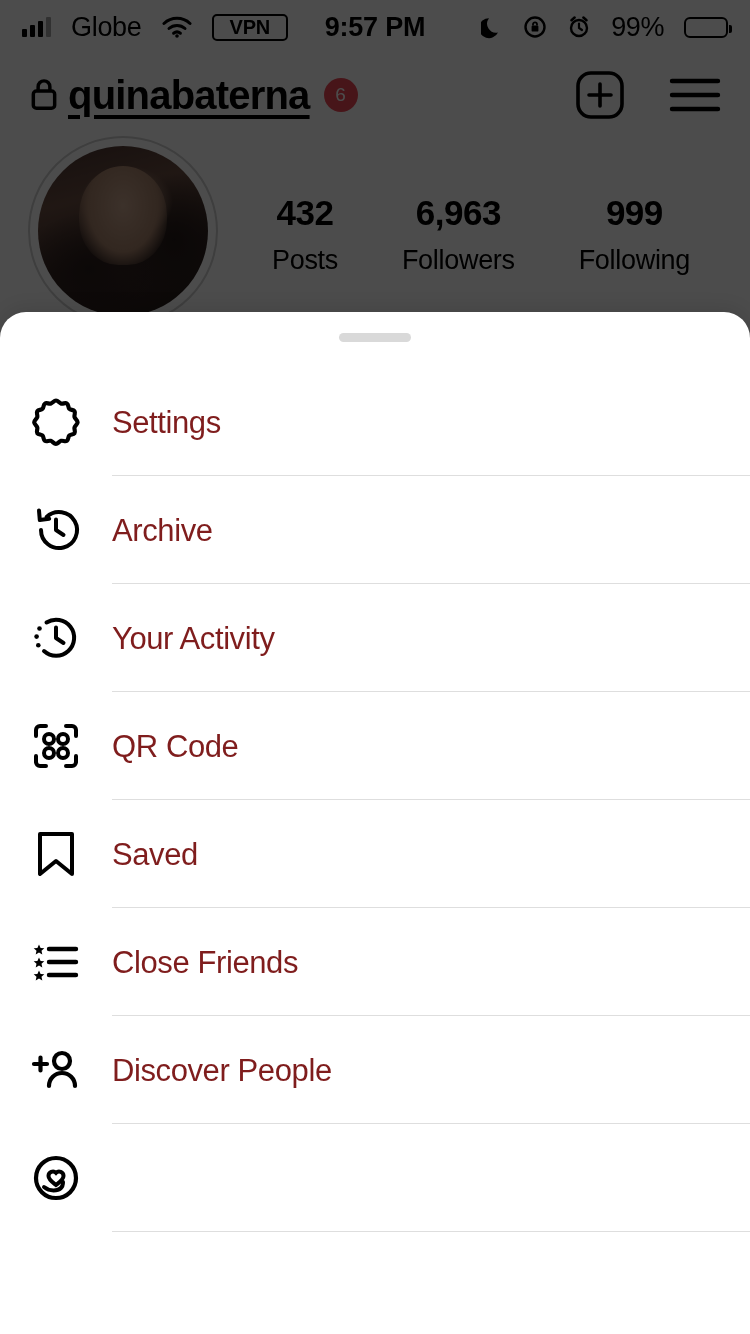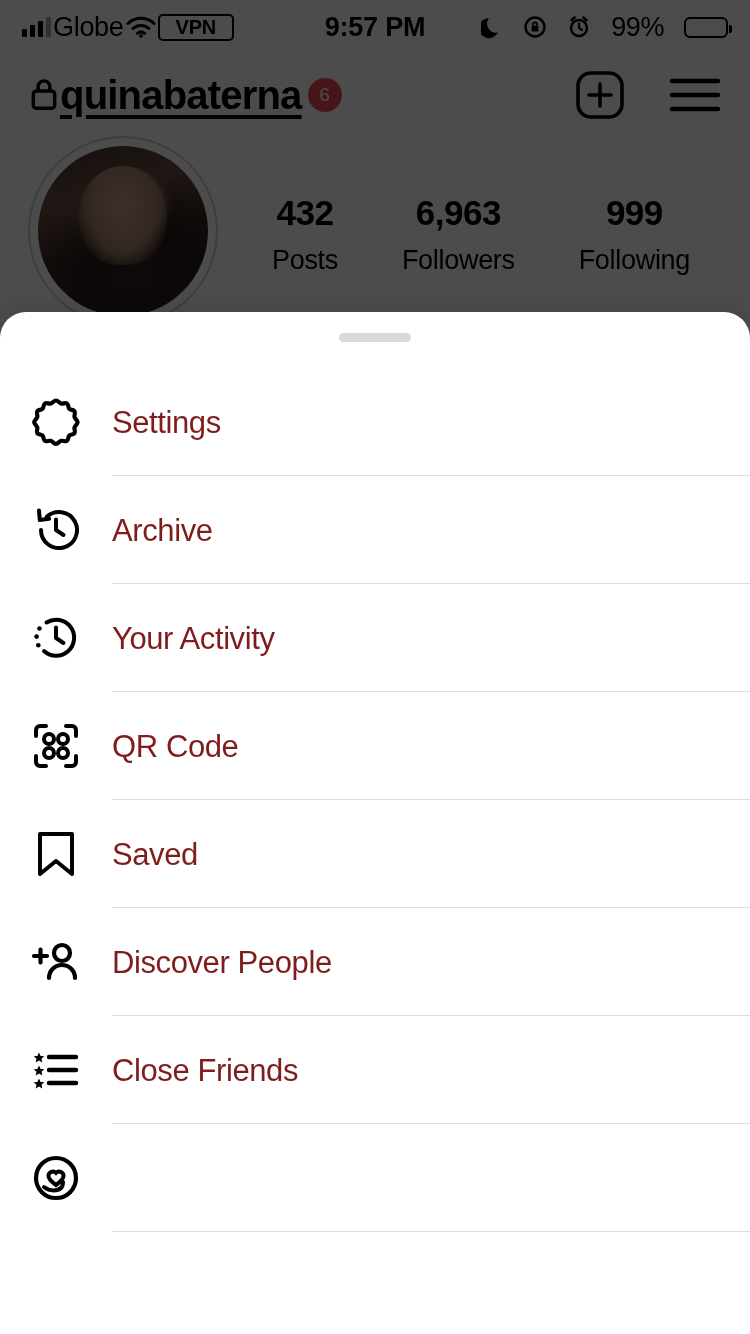--- a/index.html
+++ b/index.html
@@ -35,21 +35,21 @@
   #status-bar {
     position: absolute;
     top: 0; left: 0;
     width: 750px;
     height: 54px;
     display: flex;
     align-items: center;
     padding: 0 22px;
     color: #000;
   }
-  .sb-left  { display: flex; align-items: center; gap: 2px; flex: 1 1 0; }
+  .sb-left  { display: flex; align-items: center; gap: 20px; flex: 1 1 0; }
   .sb-mid   { display: flex; align-items: center; justify-content: center; flex: 0 0 auto; }
   .sb-right { display: flex; align-items: center; gap: 20px; flex: 1 1 0; justify-content: flex-end; }
 
   .carrier-name {
     font-size: 27px;
     letter-spacing: -0.3px;
     color: #000;
   }
   .status-time {
     font-size: 27px;
@@ -97,21 +97,21 @@
     position: absolute;
     top: 54px; left: 0;
     width: 750px; height: 82px;
     display: flex;
     align-items: center;
     padding: 0 28px;
   }
   .username-wrap {
     display: flex;
     align-items: center;
-    gap: 0;
+    gap: 8px;
     flex: 1 1 auto;
   }
   .username-text {
     font-size: 40px;
     font-weight: 700;
     letter-spacing: -0.8px;
     color: #000;
     text-decoration: underline;
     text-underline-offset: 6px;
     text-decoration-thickness: 4px;
@@ -413,43 +413,43 @@
           <svg width="52" height="52" viewBox="0 0 52 52">
             <path d="M10 6h32v40L26 33 10 46V6z" fill="none" stroke="#000" stroke-width="4" stroke-linejoin="round"></path>
           </svg>
         </span>
         <span class="menu-label">Saved</span>
       </div>
 
       <div class="menu-row">
         <span class="menu-icon">
           <svg width="52" height="52" viewBox="0 0 52 52">
-            <path d="M4 20h13M10.5 13.5v13" stroke="#000" stroke-width="4.2" stroke-linecap="round"></path>
-            <circle cx="32" cy="17" r="8" fill="none" stroke="#000" stroke-width="4.2"></circle>
-            <path d="M19 42a13 13 0 0 1 26 0" fill="none" stroke="#000" stroke-width="4.2" stroke-linecap="round"></path>
-          </svg>
-        </span>
-        <span class="menu-label">Discover People</span>
-      </div>
-
-      <div class="menu-row">
-        <span class="menu-icon">
-          <svg width="52" height="52" viewBox="0 0 52 52">
             <path d="M9 8.5l1.6 3.4 3.7.4-2.8 2.5.8 3.7L9 16.6l-3.3 1.9.8-3.7-2.8-2.5 3.7-.4z" fill="#000"></path>
             <path d="M9 21.5l1.6 3.4 3.7.4-2.8 2.5.8 3.7L9 29.6l-3.3 1.9.8-3.7-2.8-2.5 3.7-.4z" fill="#000"></path>
             <path d="M9 34.5l1.6 3.4 3.7.4-2.8 2.5.8 3.7L9 42.6l-3.3 1.9.8-3.7-2.8-2.5 3.7-.4z" fill="#000"></path>
             <path d="M19 13h27M19 26h27M19 39h27" stroke="#000" stroke-width="4.4" stroke-linecap="round"></path>
           </svg>
         </span>
         <span class="menu-label">Close Friends</span>
       </div>
 
       <div class="menu-row">
         <span class="menu-icon">
           <svg width="52" height="52" viewBox="0 0 52 52">
+            <path d="M4 20h13M10.5 13.5v13" stroke="#000" stroke-width="4.2" stroke-linecap="round"></path>
+            <circle cx="32" cy="17" r="8" fill="none" stroke="#000" stroke-width="4.2"></circle>
+            <path d="M19 42a13 13 0 0 1 26 0" fill="none" stroke="#000" stroke-width="4.2" stroke-linecap="round"></path>
+          </svg>
+        </span>
+        <span class="menu-label">Discover People</span>
+      </div>
+
+      <div class="menu-row">
+        <span class="menu-icon">
+          <svg width="52" height="52" viewBox="0 0 52 52">
             <circle cx="26" cy="26" r="20" fill="none" stroke="#000" stroke-width="4.2"></circle>
             <path d="M26 33c-4-3.2-7.5-5.6-7.5-9.1a4.4 4.4 0 0 1 7.5-3 4.4 4.4 0 0 1 7.5 3c0 3.5-3.5 5.9-7.5 9.1z" fill="none" stroke="#000" stroke-width="4"></path>
             <path d="M33 30c0 6-4 8.4-9.5 8.4-4 0-7-1.4-9.5-3.4" fill="none" stroke="#000" stroke-width="4" stroke-linecap="round"></path>
           </svg>
         </span>
       </div>
 
     </div>
   </div>
 

